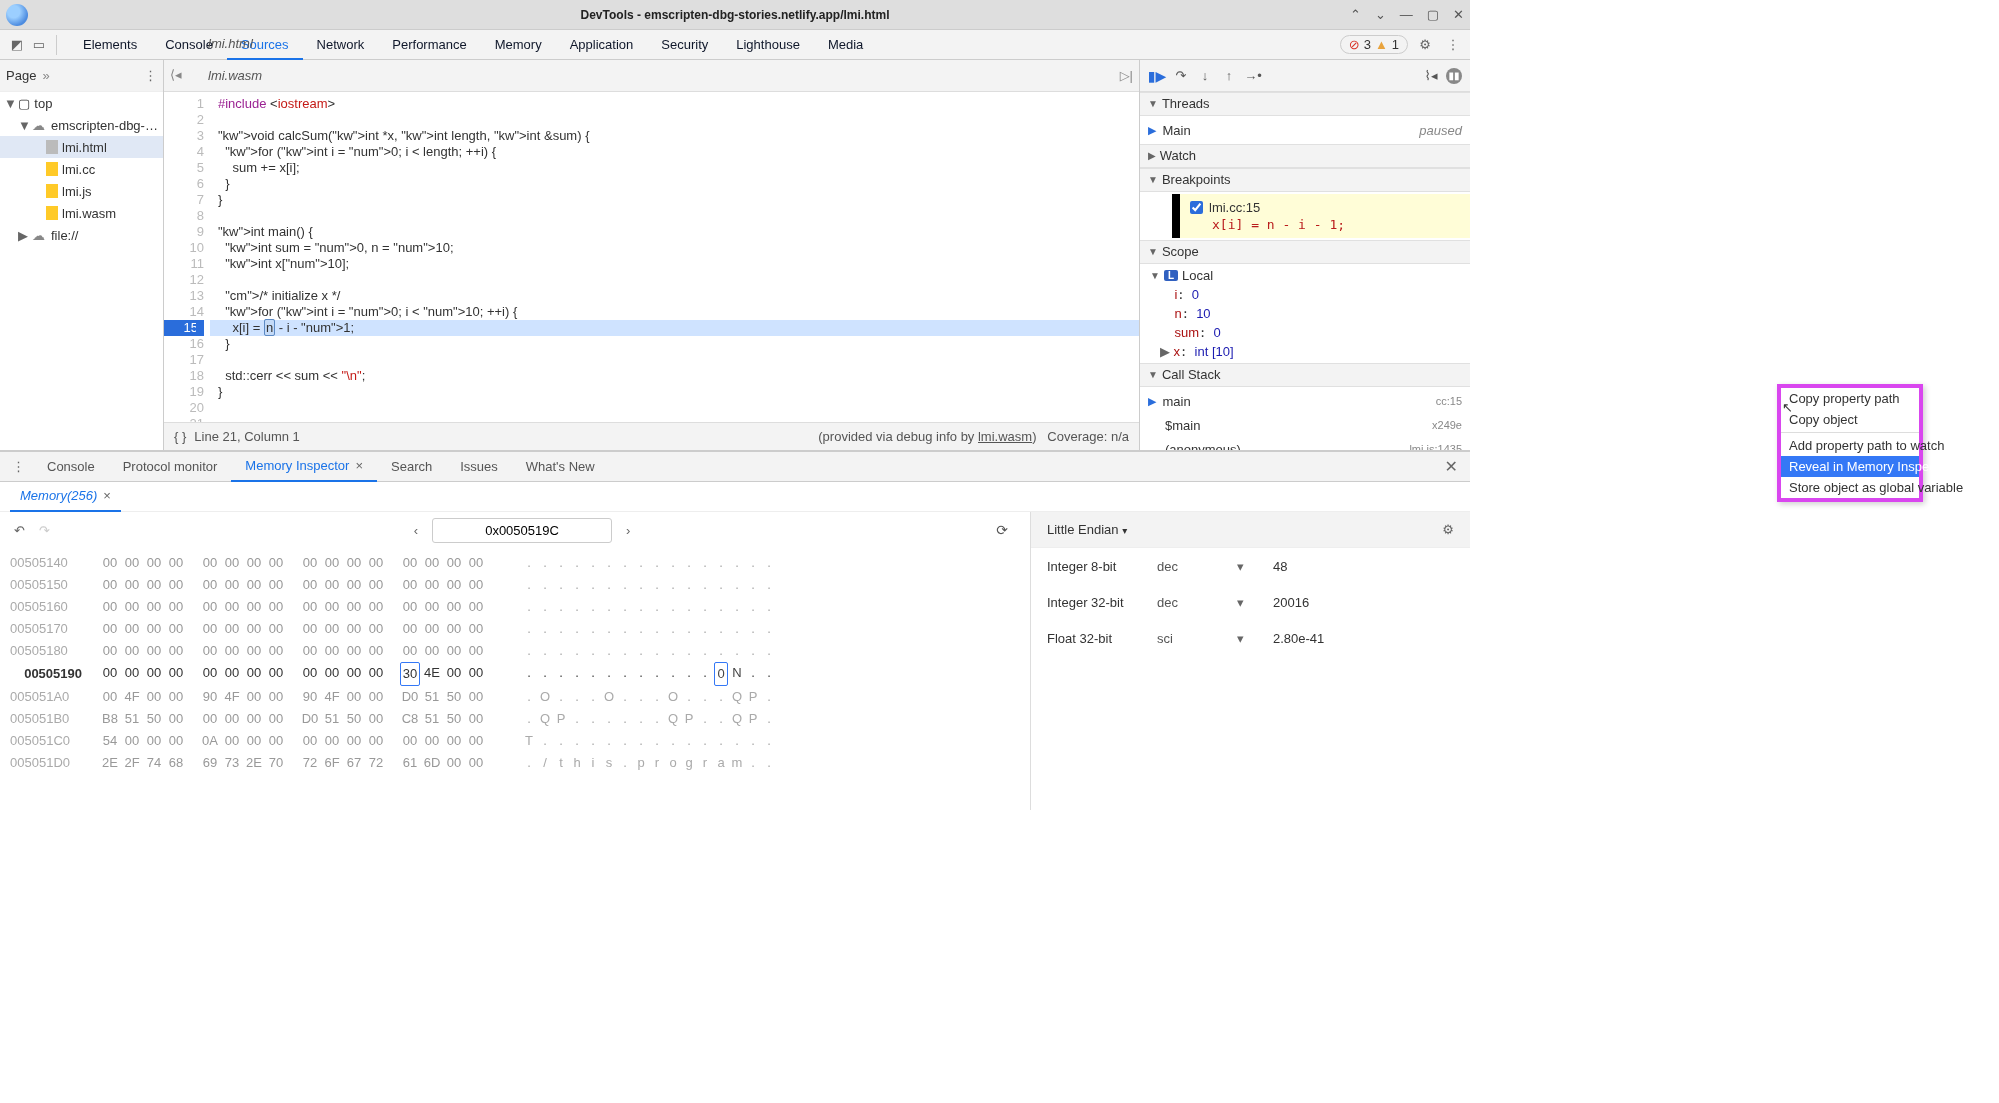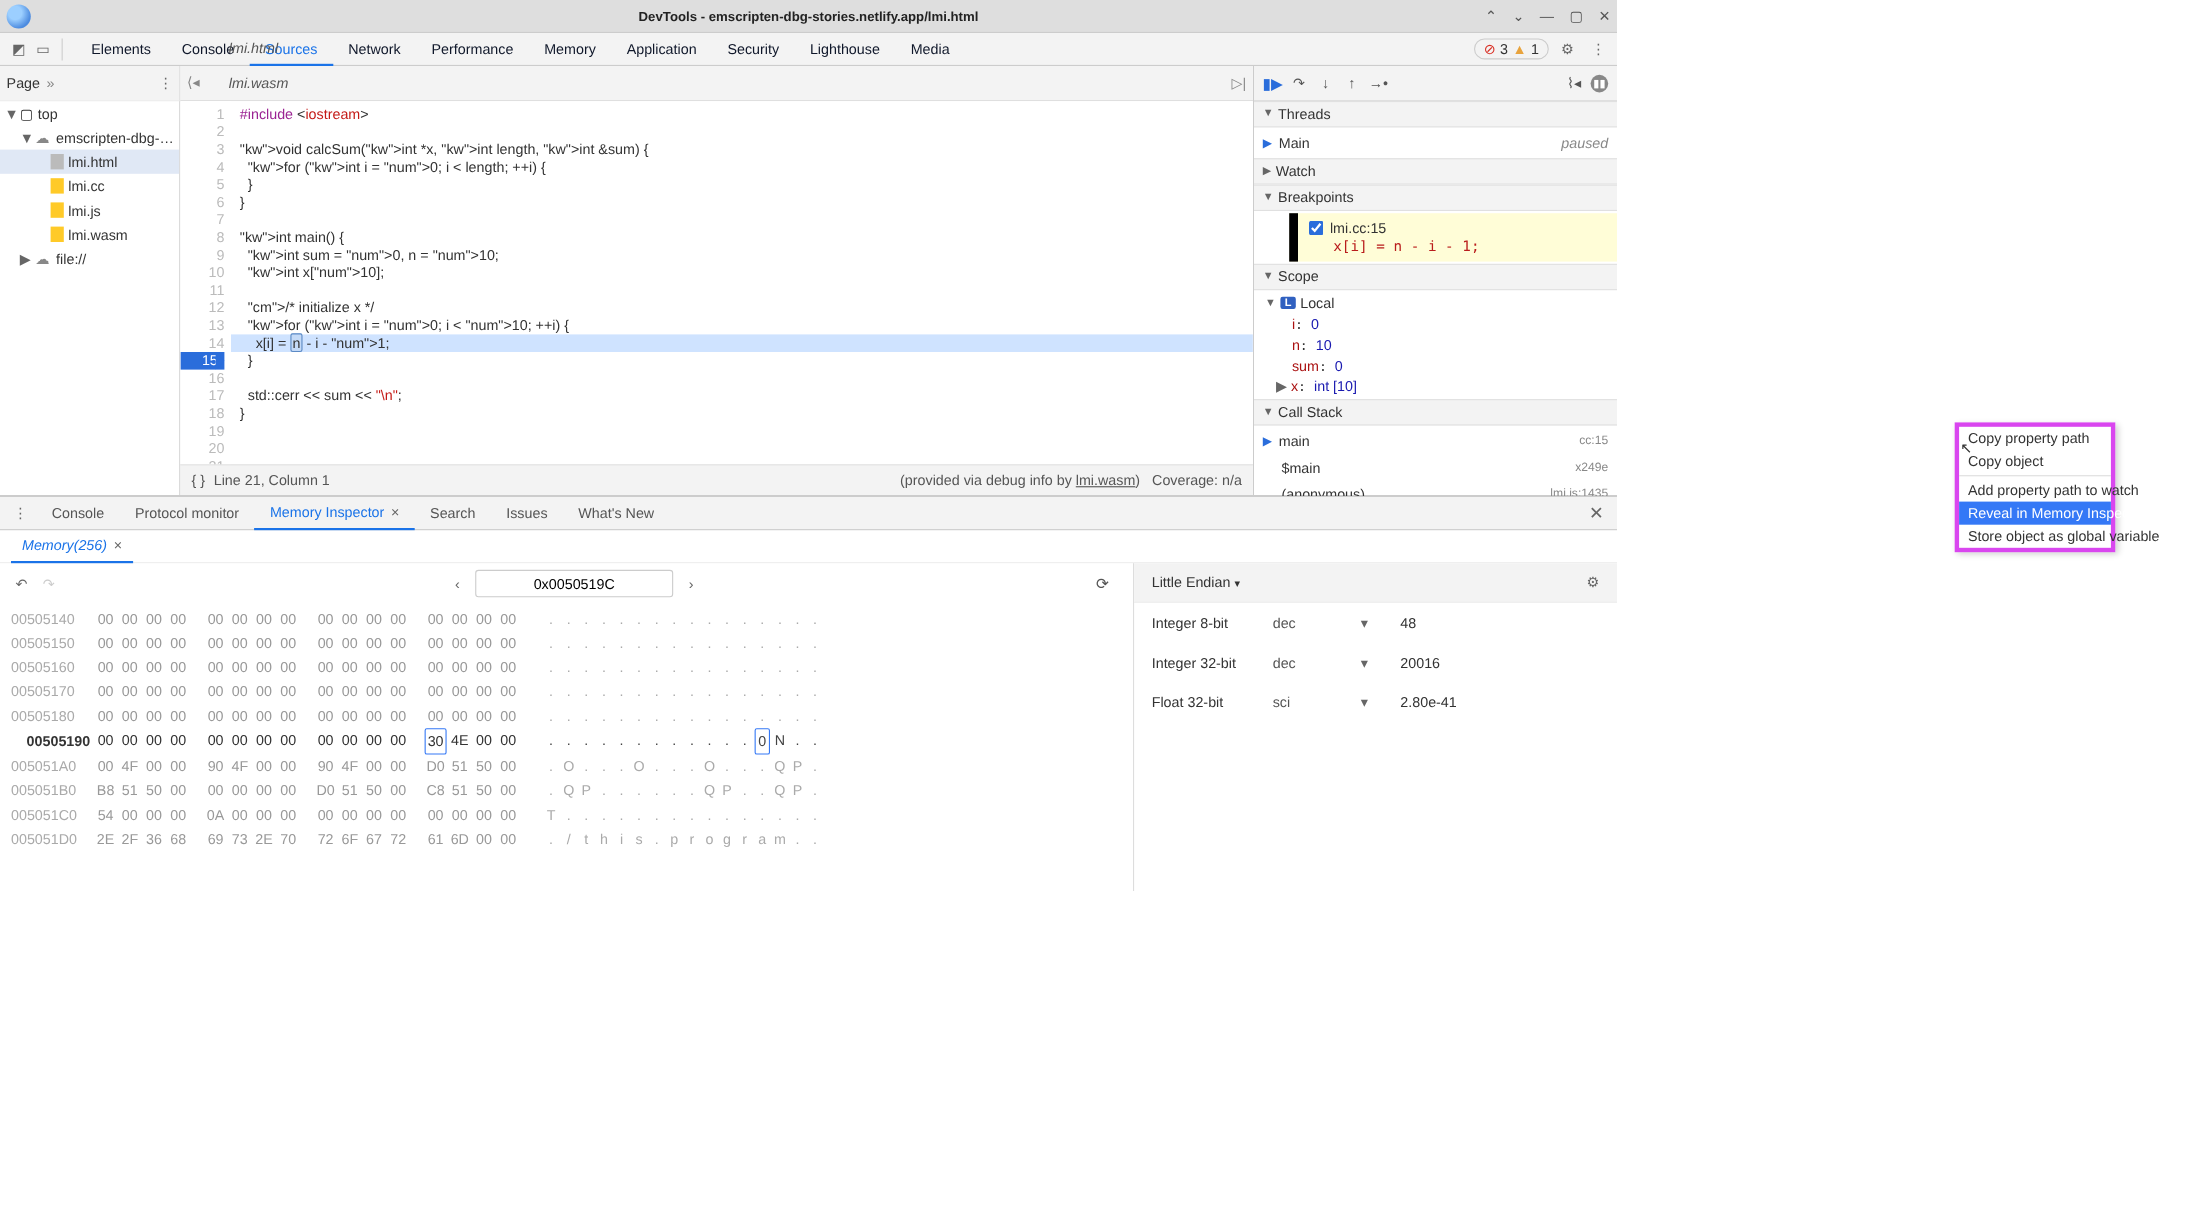--- a/index.html
+++ b/index.html
@@ -97,21 +97,21 @@
 .mi-content { flex:1; display:flex; }
 .mi-hex { flex:1; display:flex; flex-direction:column; font-family:Menlo,Consolas,monospace; font-size:13px; }
 .mi-nav { height:36px; display:flex; align-items:center; padding:0 10px; gap:6px; }
 .mi-nav .ud { color:#666; cursor:pointer; padding:0 4px; }
 .mi-nav .addr-nav { margin:0 auto; display:flex; align-items:center; gap:8px; }
 .mi-nav .addr-nav .arrow { color:#666; cursor:pointer; padding:0 6px; }
 .mi-nav input { border:1px solid #ccc; border-radius:3px; padding:4px 30px; text-align:center; font-family:inherit; width:180px; }
 .mi-nav .refresh { color:#555; cursor:pointer; padding:0 6px; font-size:14px; margin-right:6px; }
 
 .hex-table { padding:4px 10px; line-height:22px; }
-.hex-row { display:flex; gap:4px; align-items:center; }
+.hex-row { display:flex; gap:18px; align-items:center; }
 .hex-row .addr { color:#aaa; width:72px; }
 .hex-row.cur .addr { color:#333; font-weight:bold;text-align:right; }
 .hex-row .bytes { display:flex; gap:2px; }
 .hex-row .b { width:20px; text-align:center; color:#999; }
 .hex-row.cur .b { color:#333; }
 .hex-row .b.hi { border:1px solid #3478f6; border-radius:2px; color:#333; }
 .hex-row .b.gap { margin-right:12px; }
 .hex-row .ascii { margin-left:18px; display:flex; gap:2px; }
 .hex-row .a { width:14px; text-align:center; color:#aaa; }
 .hex-row .a.hi { border:1px solid #3478f6; border-radius:2px; color:#333; }
@@ -255,20 +255,21 @@
           <div class="gl">18</div>
           <div class="gl">19</div>
           <div class="gl">20</div>
           <div class="gl">21</div>
         </div>
       <div class="codesrc" id="codesrc">
           <div class="cl"><span class="kw">#include</span> &lt;<span class="str">iostream</span>&gt;</div>
           <div class="cl">&nbsp;</div>
           <div class="cl"><span class="&lt;span">"kw"</span>&gt;void calcSum(<span class="&lt;span">"kw"</span>&gt;int *x, <span class="&lt;span">"kw"</span>&gt;int length, <span class="&lt;span">"kw"</span>&gt;int &amp;sum) {</div>
           <div class="cl">  <span class="&lt;span">"kw"</span>&gt;for (<span class="&lt;span">"kw"</span>&gt;int i = <span class="&lt;span">"num"</span>&gt;0; i &lt; length; ++i) {</div>
+          <div class="cl">    sum += x[i];</div>
           <div class="cl">  }</div>
           <div class="cl">}</div>
           <div class="cl">&nbsp;</div>
           <div class="cl"><span class="&lt;span">"kw"</span>&gt;int main() {</div>
           <div class="cl">  <span class="&lt;span">"kw"</span>&gt;int sum = <span class="&lt;span">"num"</span>&gt;0, n = <span class="&lt;span">"num"</span>&gt;10;</div>
           <div class="cl">  <span class="&lt;span">"kw"</span>&gt;int x[<span class="&lt;span">"num"</span>&gt;10];</div>
           <div class="cl">&nbsp;</div>
           <div class="cl">  <span class="&lt;span">"cm"</span>&gt;/* initialize x */</div>
           <div class="cl">  <span class="&lt;span">"kw"</span>&gt;for (<span class="&lt;span">"kw"</span>&gt;int i = <span class="&lt;span">"num"</span>&gt;0; i &lt; <span class="&lt;span">"num"</span>&gt;10; ++i) {</div>
           <div class="cl hl">    x[i] = <span class="exec-mark">n</span> - i - <span class="&lt;span">"num"</span>&gt;1;</div>
@@ -775,21 +776,21 @@
               <span class="a">.</span>
               <span class="a">.</span>
               <span class="a">.</span>
             </span>
           </div>
           <div class="hex-row">
             <span class="addr">005051D0</span>
             <span class="bytes">
               <span class="b">2E</span>
               <span class="b">2F</span>
-              <span class="b">36</span>
+              <span class="b">74</span>
               <span class="b gap">68</span>
               <span class="b">69</span>
               <span class="b">73</span>
               <span class="b">2E</span>
               <span class="b gap">70</span>
               <span class="b">72</span>
               <span class="b">6F</span>
               <span class="b">67</span>
               <span class="b gap">72</span>
               <span class="b">61</span>

